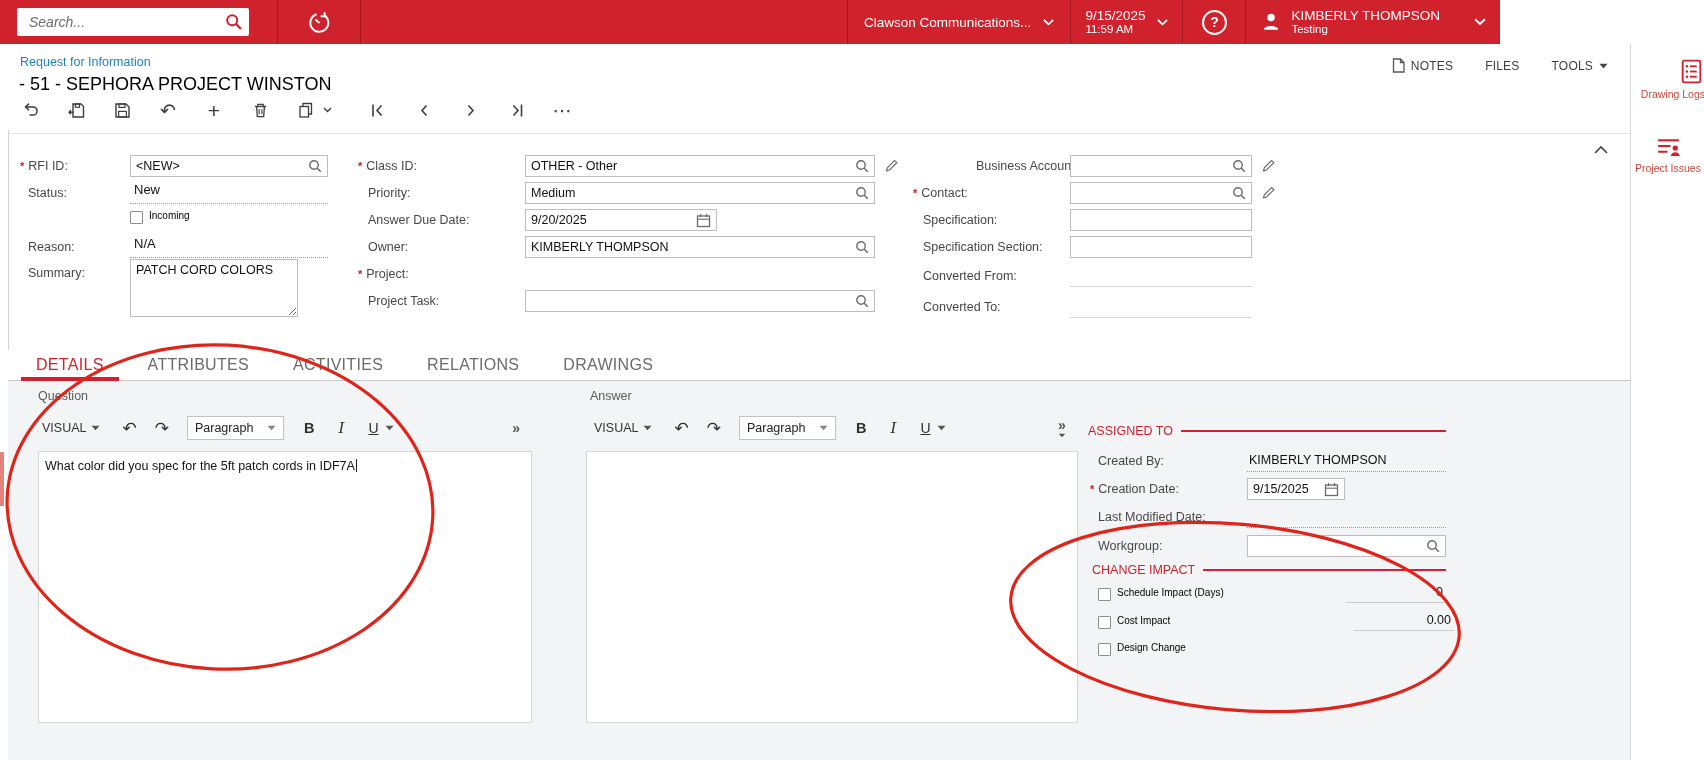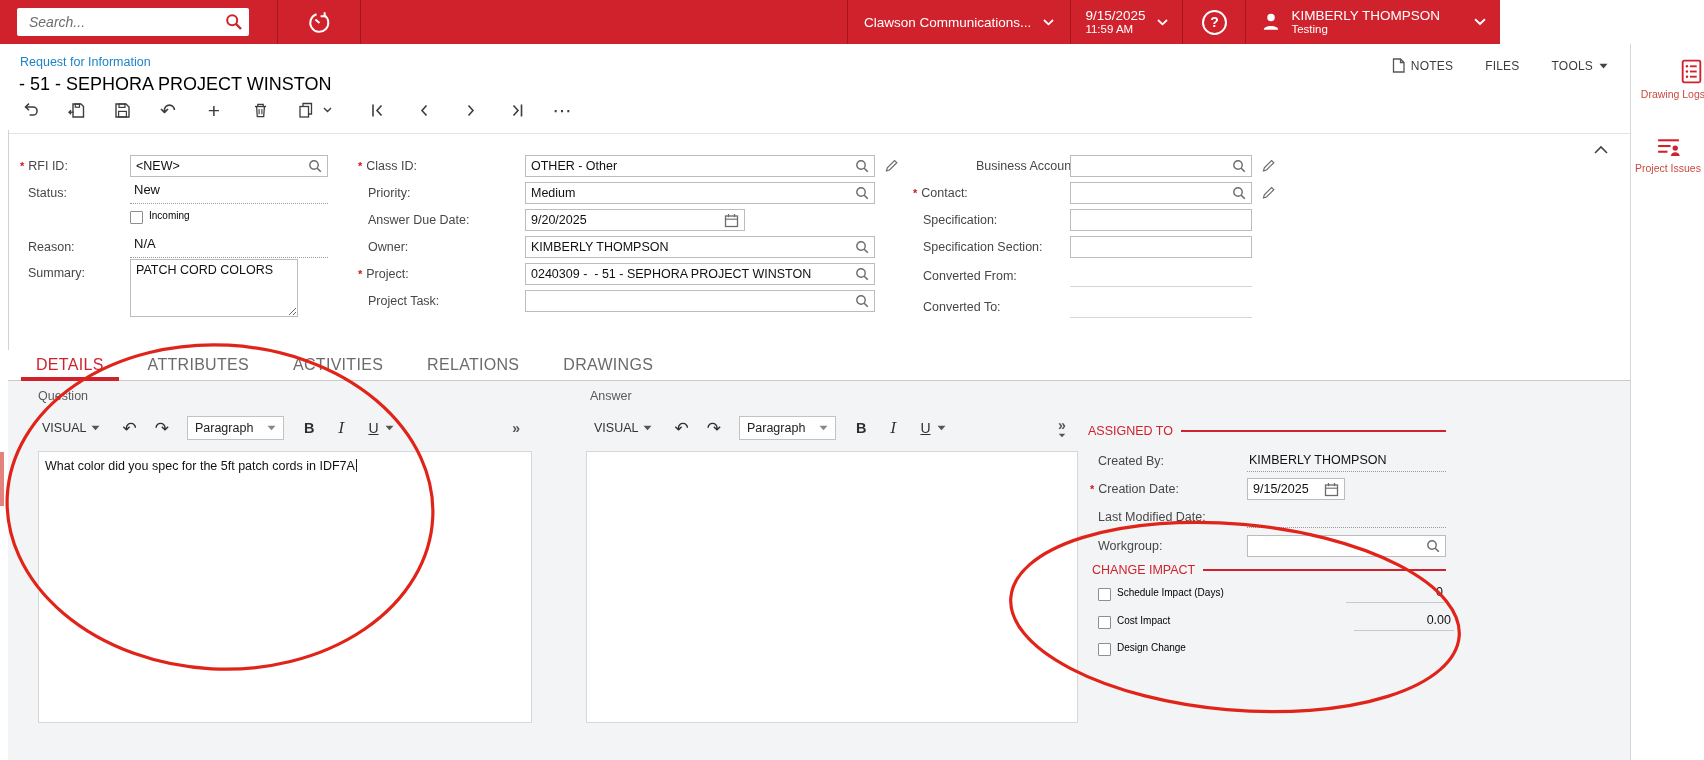--- a/index.html
+++ b/index.html
@@ -313,21 +313,21 @@
     <span class="lk">
         <svg width="14" height="14" viewBox="0 0 14 14">
           <circle cx="6" cy="6" r="4.2" fill="none" stroke="#6b6b6b" stroke-width="1.4"></circle>
           <line x1="9.2" y1="9.2" x2="12.8" y2="12.8" stroke="#6b6b6b" stroke-width="1.6"></line>
         </svg>
       </span>
   </div>
   <div class="lbl" style="left:368px;top:209px;">
       <span>Answer Due Date:</span>
     </div>
-  <div class="fld" style="left:525px;top:209px;width:220px;">
+  <div class="fld" style="left:525px;top:209px;width:192px;">
     <input value="9/20/2025" style="">
     <span class="lk">
         <svg width="15" height="15" viewBox="0 0 15 15">
           <rect x="1.5" y="3" width="12" height="10.5" fill="none" stroke="#6b6b6b" stroke-width="1.3"></rect>
           <line x1="4.5" y1="1" x2="4.5" y2="4.2" stroke="#6b6b6b" stroke-width="1.3"></line>
           <line x1="10.5" y1="1" x2="10.5" y2="4.2" stroke="#6b6b6b" stroke-width="1.3"></line>
           <line x1="1.5" y1="6.2" x2="13.5" y2="6.2" stroke="#6b6b6b" stroke-width="1.1"></line>
         </svg>
       </span>
   </div>
@@ -340,29 +340,20 @@
         <svg width="14" height="14" viewBox="0 0 14 14">
           <circle cx="6" cy="6" r="4.2" fill="none" stroke="#6b6b6b" stroke-width="1.4"></circle>
           <line x1="9.2" y1="9.2" x2="12.8" y2="12.8" stroke="#6b6b6b" stroke-width="1.6"></line>
         </svg>
       </span>
   </div>
   <div class="lbl" style="left:358px;top:263px;">
       <span class="req">*</span>
       <span>Project:</span>
     </div>
-  <div class="fld" style="left:525px;top:263px;width:350px;">
-    <input value="0240309 -  - 51 - SEPHORA PROJECT WINSTON" style="">
-    <span class="lk">
-        <svg width="14" height="14" viewBox="0 0 14 14">
-          <circle cx="6" cy="6" r="4.2" fill="none" stroke="#6b6b6b" stroke-width="1.4"></circle>
-          <line x1="9.2" y1="9.2" x2="12.8" y2="12.8" stroke="#6b6b6b" stroke-width="1.6"></line>
-        </svg>
-      </span>
-  </div>
   <div class="lbl" style="left:368px;top:290px;">
       <span>Project Task:</span>
     </div>
   <div class="fld" style="left:525px;top:290px;width:350px;">
     <input value="" style="">
     <span class="lk">
         <svg width="14" height="14" viewBox="0 0 14 14">
           <circle cx="6" cy="6" r="4.2" fill="none" stroke="#6b6b6b" stroke-width="1.4"></circle>
           <line x1="9.2" y1="9.2" x2="12.8" y2="12.8" stroke="#6b6b6b" stroke-width="1.6"></line>
         </svg>

